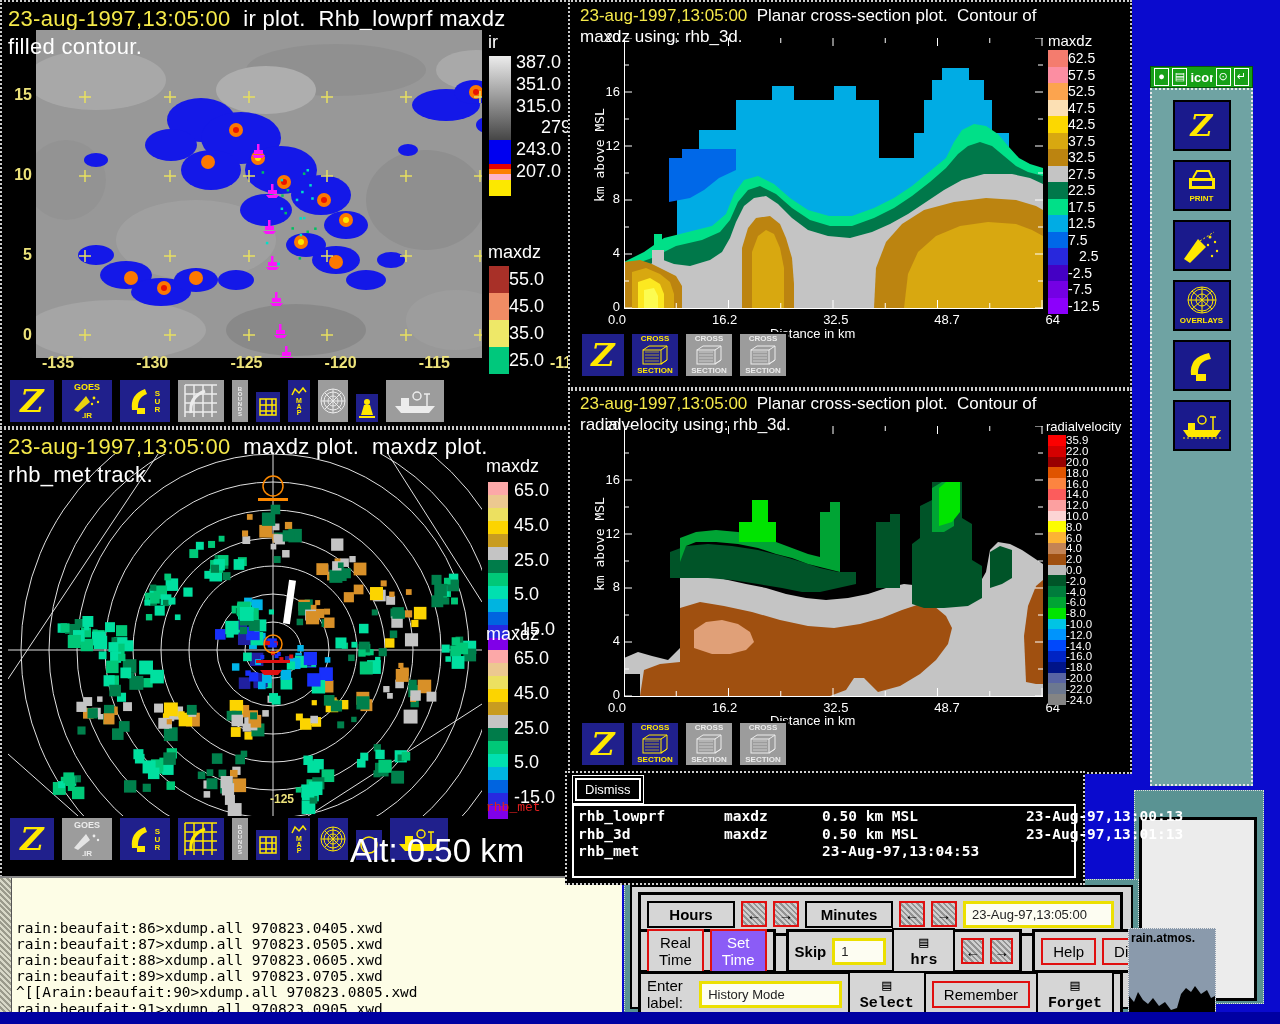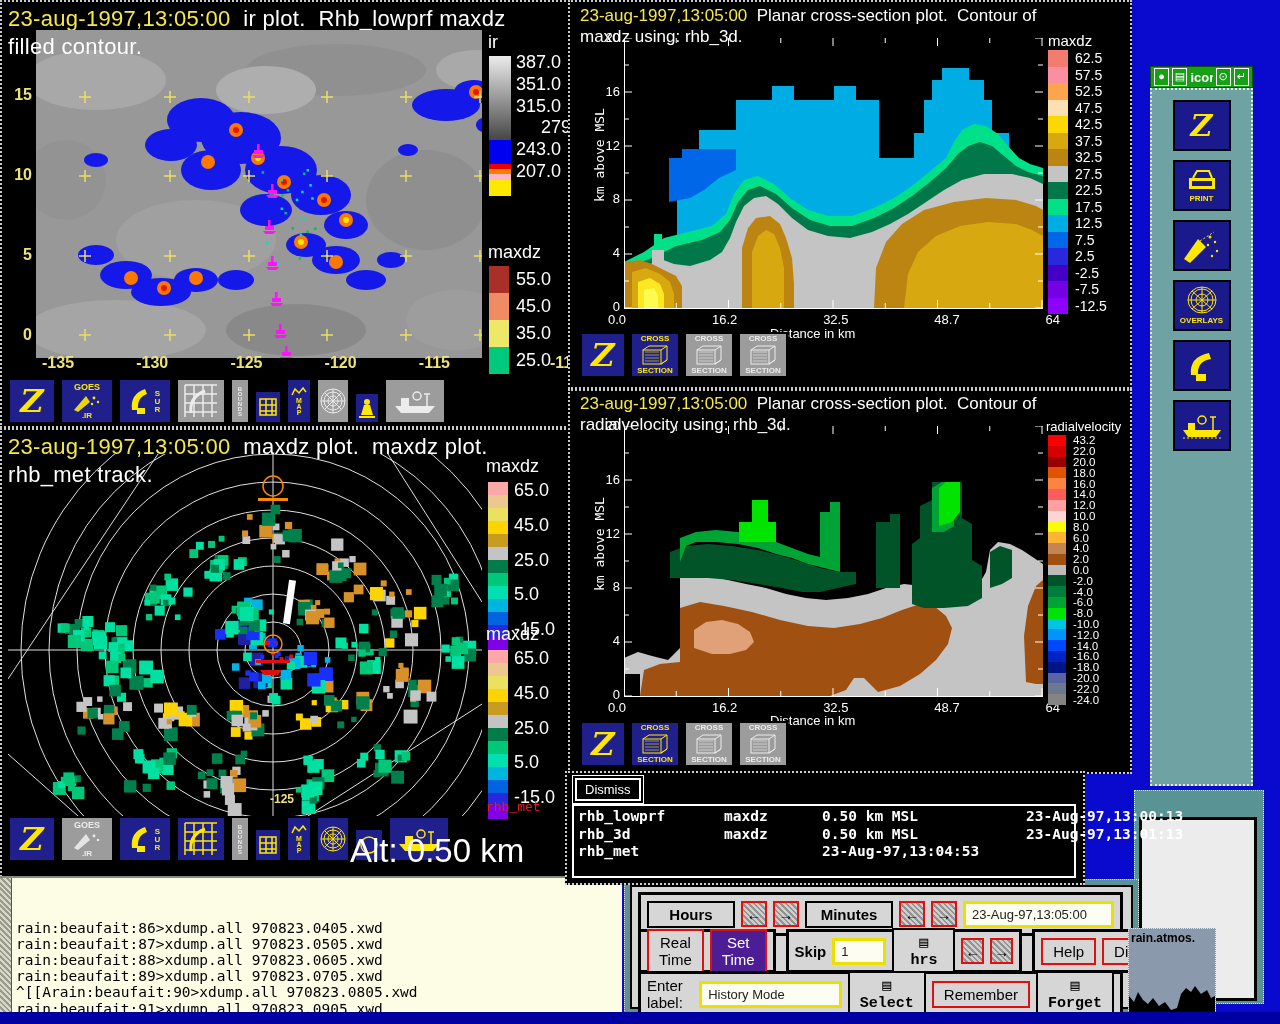--- a/index.html
+++ b/index.html
@@ -10,21 +10,21 @@
   .t-date{color:#f5e94a;}
   .t-main{color:#fff;}
   .bigtitle{font-size:22px;letter-spacing:.3px;white-space:pre;}
   .smalltitle{font-size:17px;white-space:pre;}
   .ticklbl{color:#ece27a;font-size:16px;font-weight:bold;}
   .wticklbl{color:#fff;font-size:13px;}
   
   .cbar-title{color:#fff;font-size:15px;}
   .cb-rows .row{display:flex;align-items:center;}
   .cb-rows .sw{width:20px;}
-  .cb-rows .lb{color:#fff;padding-left:7px;}
+  .cb-rows .lb{color:#fff;}
   
   .tbar{display:flex;align-items:flex-end;gap:4px;}
   .tile{box-sizing:border-box;border:2px solid #000;display:flex;flex-direction:column;
         align-items:center;justify-content:center;overflow:hidden;position:relative;}
   .tile.blue{background:#20208c;color:#ffe800;}
   .tile.gray{background:#9c9c9c;color:#ececec;}
   .zglyph{font-family:"DejaVu Serif",serif;font-style:italic;font-weight:bold;font-size:32px;line-height:1;}
   .vtext{writing-mode:vertical-rl;text-orientation:upright;font-size:8px;font-weight:bold;line-height:1;letter-spacing:-1px;}
   .tlbl{font-size:9px;font-weight:bold;line-height:1;}
   .tlbl8{font-size:8px;font-weight:bold;line-height:1;}
@@ -45,21 +45,21 @@
           padding:2px 4px;box-sizing:border-box;}
   .dtable .trow{display:grid;grid-template-columns:146px 98px 204px auto;line-height:17.5px;white-space:pre;}
   
   .ctlwrap{position:absolute;left:624px;top:879px;width:515px;height:136px;background:#5a9393;
            padding:0;z-index:5;box-sizing:border-box;border:1px dotted #dfdfdf;}
   .ctl{position:absolute;left:5px;top:5px;right:5px;bottom:5px;background:#d6d6d6;border:2px solid #000;}
   .cbox{border:3px solid #000;display:flex;align-items:center;gap:6px;padding:4px 6px;background:#d6d6d6;}
   .btn{background:#d6d6d6;border:2px solid #000;font-size:15px;padding:3px 10px;color:#000;}
   .btn.red{border:2px solid #e01010;}
   .btn.bold{font-weight:bold;}
-  .btn.dark{background:#4c1d95;color:#fff;border:2px solid #e01010;}
+  .btn.dark{background:#8b5cf6;color:#fff;border:2px solid #e01010;}
   .btn.mono{font-family:"Liberation Mono",monospace;font-weight:bold;font-size:15px;}
   .arrowb{width:26px;height:26px;border:2px solid #e01010;display:flex;align-items:center;justify-content:center;
           background:repeating-linear-gradient(45deg,#cfcfcf 0 2px,#939393 2px 4px);
           font-size:15px;font-weight:bold;color:#000;box-sizing:border-box;}
   .yfield{background:#fdfdf2;border:3px solid #ece000;font-size:13px;color:#222;
           padding:3px 6px;position:relative;}
   
   .ipanel{position:absolute;left:1150px;top:66px;width:103px;height:722px;z-index:3;}
   .ipanel .tbar-top{height:22px;background:#16a016;display:flex;align-items:center;gap:3px;
                     padding:0 3px;border:1px solid #0a520a;box-sizing:border-box;}
@@ -1006,21 +1006,21 @@
           <div class="lb" style="font-size:14px;">17.5</div>
         </div>
         <div class="row" style="height:16.5px;">
           <div class="sw" style="height: 16.5px; background: rgb(0, 172, 228);"></div>
           <div class="lb" style="font-size:14px;">12.5</div>
         </div>
         <div class="row" style="height:16.5px;">
           <div class="sw" style="height: 16.5px; background: rgb(0, 104, 232);"></div>
           <div class="lb" style="font-size:14px;">7.5</div>
         </div>
-        <div class="row" style="height:16.5px;">
+        <div class="row" style="height:16.5px;gap:11px;">
           <div class="sw" style="height: 16.5px; background: rgb(40, 40, 220);"></div>
           <div class="lb" style="font-size:14px;">2.5</div>
         </div>
         <div class="row" style="height:16.5px;">
           <div class="sw" style="height: 16.5px; background: rgb(68, 0, 196);"></div>
           <div class="lb" style="font-size:14px;">-2.5</div>
         </div>
         <div class="row" style="height:16.5px;">
           <div class="sw" style="height: 16.5px; background: rgb(116, 0, 228);"></div>
           <div class="lb" style="font-size:14px;">-7.5</div>
@@ -1117,21 +1117,21 @@
         <div class="wticklbl">48.7</div>
         <div class="wticklbl">64</div>
       </div>
     <div class="abs wticklbl" style="left:200px;top:322px;">Distance in km</div>
 
     <div class="abs cbar-title" style="left:476px;top:28px;font-size:13px;">radialvelocity</div>
     <div class="abs cb-rows" style="left:478px;top:44px;">
 
     <div class="row" style="height:10.8px;">
           <div class="sw" style="width: 18px; height: 10.8px; background: rgb(252, 0, 0);"></div>
-          <div class="lb" style="font-size:11.5px;line-height:10px;">43.2</div>
+          <div class="lb" style="font-size:11.5px;line-height:10px;">35.9</div>
         </div>
         <div class="row" style="height:10.8px;">
           <div class="sw" style="width: 18px; height: 10.8px; background: rgb(212, 0, 0);"></div>
           <div class="lb" style="font-size:11.5px;line-height:10px;">22.0</div>
         </div>
         <div class="row" style="height:10.8px;">
           <div class="sw" style="width: 18px; height: 10.8px; background: rgb(152, 0, 0);"></div>
           <div class="lb" style="font-size:11.5px;line-height:10px;">20.0</div>
         </div>
         <div class="row" style="height:10.8px;">

